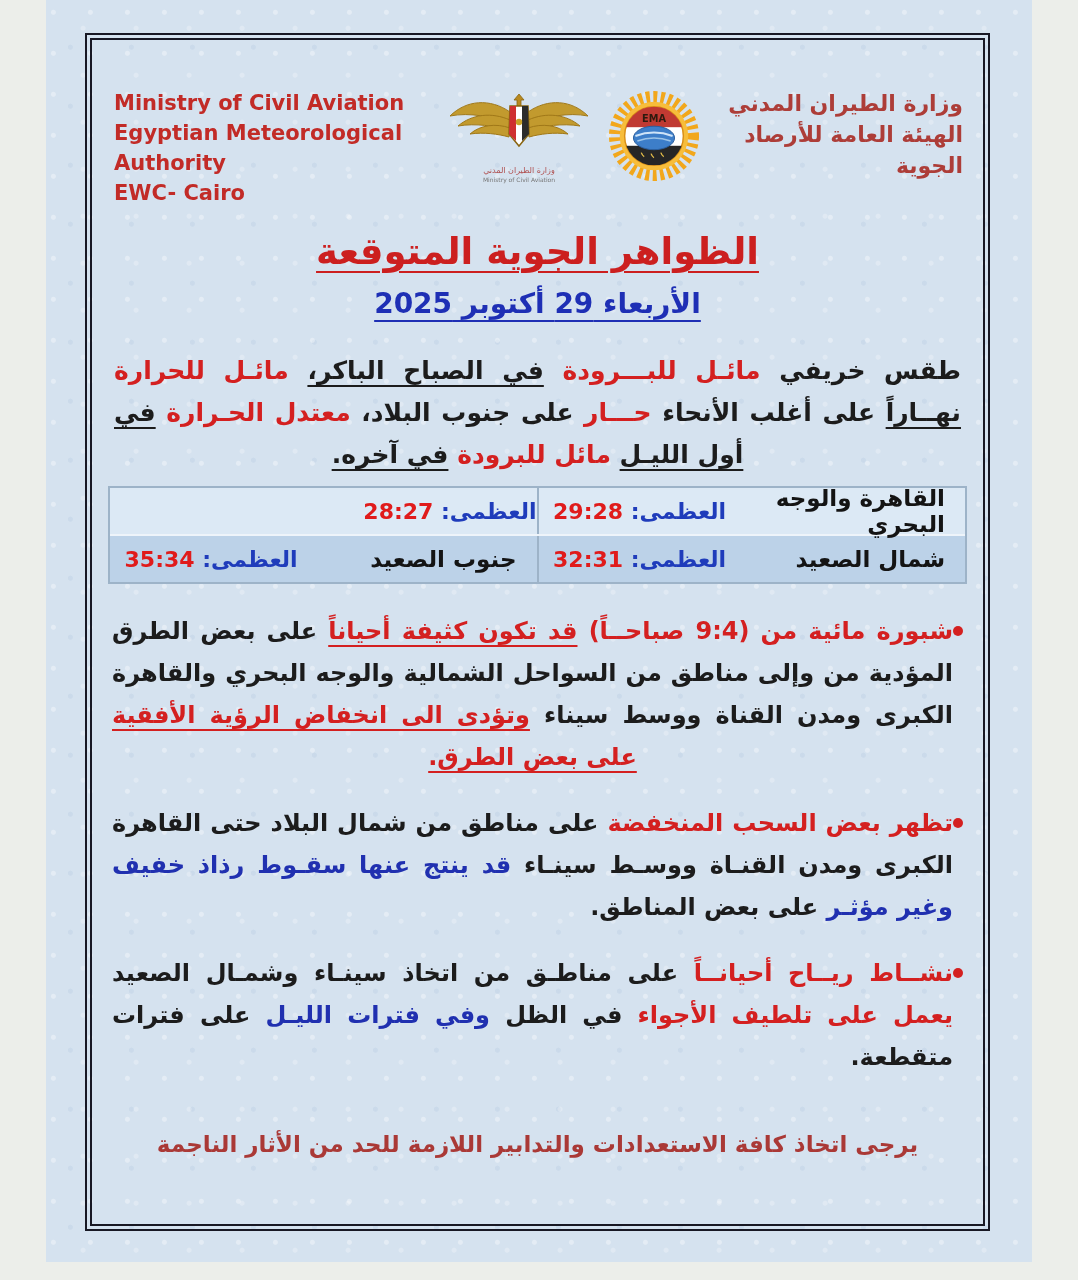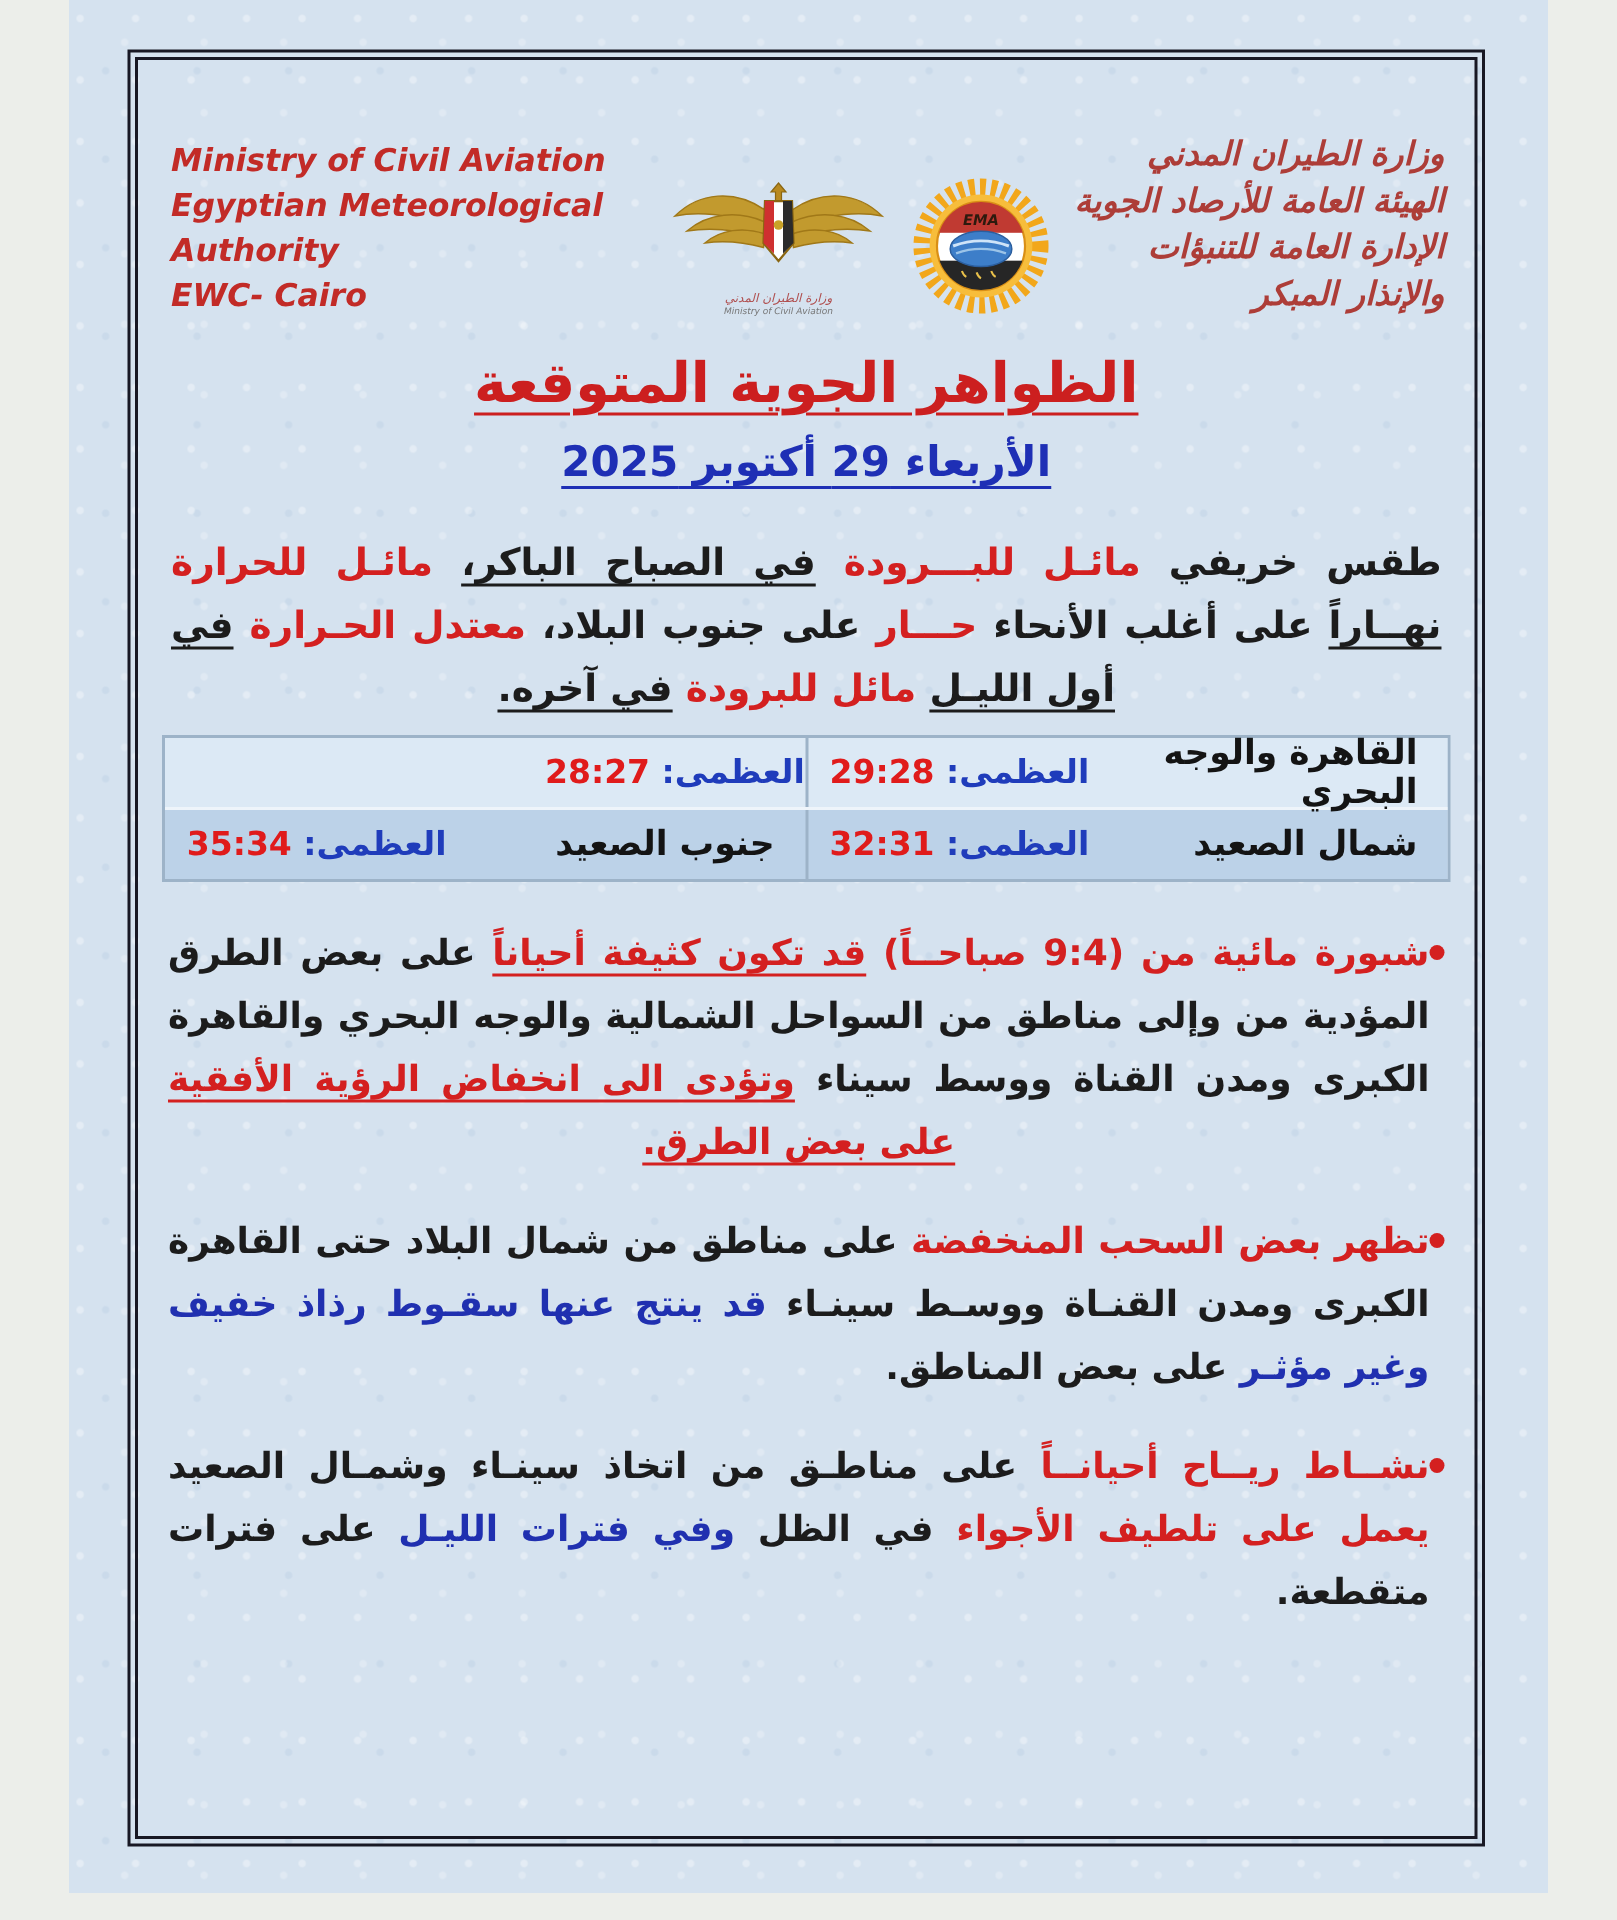--- a/index.html
+++ b/index.html
@@ -20,21 +20,21 @@
   .frame{
     position:absolute;left:85px;top:33px;width:905px;height:1198px;
     border:2px solid #181824;padding:3px;box-sizing:border-box;
   }
   .frame-inner{
     width:100%;height:100%;box-sizing:border-box;
     border:2px solid #181824;
     padding:0 16px;overflow:hidden;
   }
   
-  .masthead{display:flex;align-items:flex-end;margin-top:48px;font-style:italic;}
+  .masthead{display:flex;align-items:flex-start;margin-top:48px;}
   .mast-en{width:330px;color:#c22b27;font-weight:bold;font-size:21px;line-height:30px;padding-left:6px;}
   .logos{display:flex;align-items:flex-start;gap:14px;margin-top:2px;}
   .mast-ar{flex:1;direction:rtl;text-align:right;color:#ad3d38;font-weight:bold;font-size:22px;line-height:31px;padding-right:4px;}
   .moca-caption{font-size:8px;line-height:9px;color:#b05050;text-align:center;}
   .moca-caption .en{font-size:6px;color:#777;}
   
   .title-main{margin-top:22px;text-align:center;direction:rtl;color:#cc1f1f;font-weight:bold;font-size:37px;text-decoration:underline;text-underline-offset:7px;text-decoration-thickness:2px;}
   .title-date{margin-top:14px;text-align:center;direction:rtl;color:#1e2fb5;font-weight:bold;font-size:28px;text-decoration:underline;text-underline-offset:7px;text-decoration-thickness:2px;}
   
   .summary{margin-top:30px;direction:rtl;text-align:justify;text-align-last:center;font-weight:bold;font-size:25px;line-height:42px;padding:0 6px;}
@@ -120,21 +120,20 @@
             <path d="M28,47 Q47,40 66,47" stroke="#cfe4f8" stroke-width="2" fill="none"></path>
             <path d="M30,52 Q47,46 64,52" stroke="#9cc4e8" stroke-width="1.6" fill="none"></path>
             <path d="M34,64 q1,3 3,4 M44,65 q1,3 3,4 M54,64 q1,3 3,4" stroke="#e8c04a" stroke-width="1.4" fill="none"></path>
           </g>
         </svg>
       </div>
 
       <div class="mast-ar">
         <div>وزارة الطيران المدني</div>
         <div>الهيئة العامة للأرصاد الجوية</div>
-        <div>الإدارة العامة للتنبؤات والإنذار المبكر</div>
       </div>
     </div>
 
     <div class="title-main">الظواهر الجوية المتوقعة</div>
     <div class="title-date">الأربعاء 29 أكتوبر 2025</div>
 
     <div class="summary"><span class="seg-black">طقس خريفي </span><span class="seg-red">مائـل للبـــرودة </span><span class="seg-black seg-u">في الصباح الباكر،</span><span class="seg-black"> </span><span class="seg-red">مائـل للحرارة </span><span class="seg-black seg-u">نهــاراً</span><span class="seg-black"> على أغلب الأنحاء </span><span class="seg-red">حـــار</span><span class="seg-black"> على جنوب البلاد، </span><span class="seg-red">معتدل الحـرارة </span><span class="seg-black seg-u">في أول الليـل</span><span class="seg-black"> </span><span class="seg-red">مائل للبرودة </span><span class="seg-black seg-u">في آخره.</span></div>
 
 
     <div class="temp-table">
@@ -167,15 +166,19 @@
       <div class="bullet b2">
         <div class="bullet-dot"></div>
         <div class="bullet-text"><span class="seg-red">تظهر بعض السحب المنخفضة</span><span class="seg-black"> على مناطق من شمال البلاد حتى القاهرة الكبرى ومدن القنـاة ووسـط سينـاء </span><span class="seg-blue">قد ينتج عنها سقـوط رذاذ خفيف وغير مؤثـر</span><span class="seg-black"> على بعض المناطق.</span></div>
       </div>
       <div class="bullet b3">
         <div class="bullet-dot"></div>
         <div class="bullet-text"><span class="seg-red">نشــاط ريــاح أحيانــاً</span><span class="seg-black"> على مناطـق من اتخاذ سينـاء وشمـال الصعيد </span><span class="seg-red">يعمل على تلطيف الأجواء</span><span class="seg-black"> في الظل </span><span class="seg-blue">وفي فترات الليـل</span><span class="seg-black"> على فترات متقطعة.</span></div>
       </div>
     </div>
 
+    <div class="advisory">
+      <div>يرجى اتخاذ كافة الاستعدادات والتدابير اللازمة للحد من الأثار الناجمة</div>
+
+    </div>
 
   </div>
 </div>
 
 </body></html>

